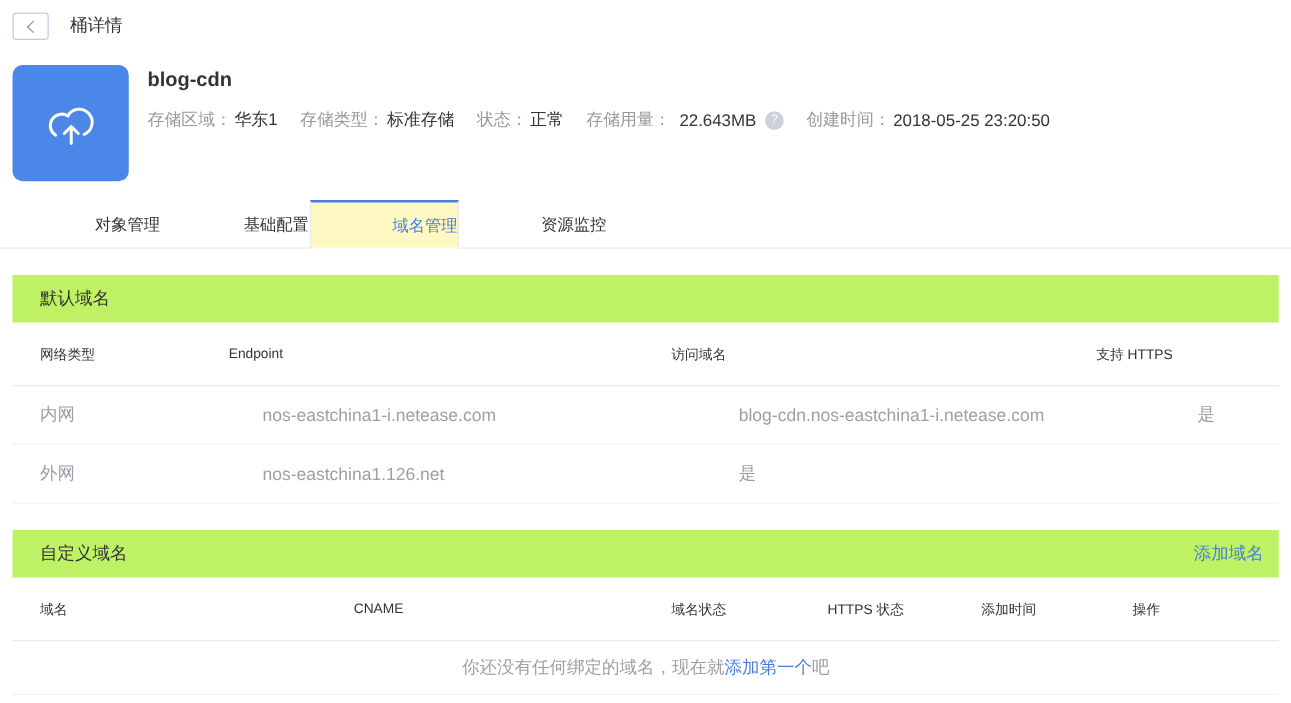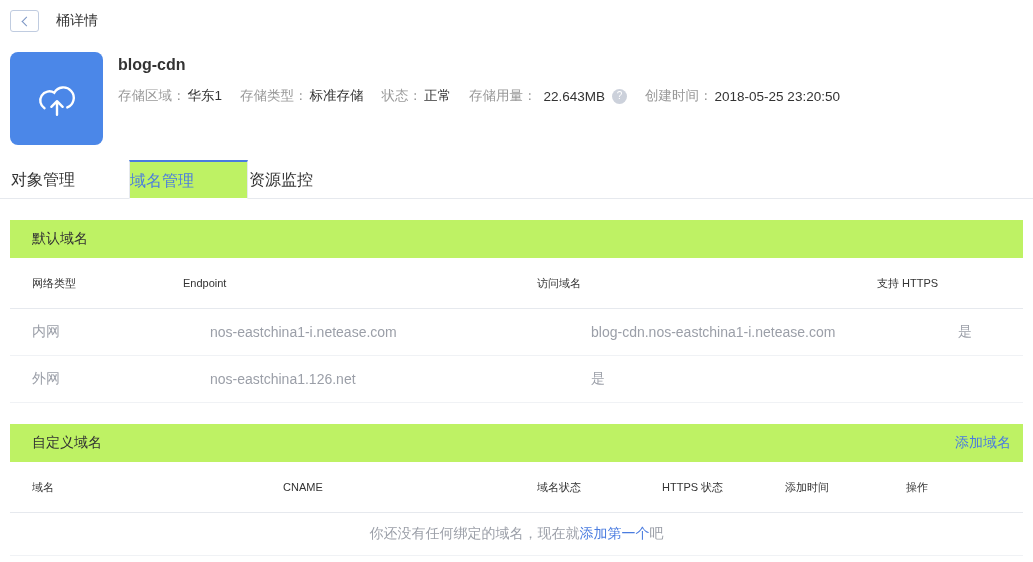--- a/index.html
+++ b/index.html
@@ -40,26 +40,26 @@
     width:15px; height:15px; border-radius:50%; background:#ccd1db; color:#fff;
     font-size:10px; margin-left:7px; cursor:pointer; line-height:1;
   }
 
   
   .tabs {
     display:flex; align-items:flex-end; margin-top:14px; padding-left:10px;
     border-bottom:1px solid #e6e9ee; height:40px;
   }
   .tab {
-    width:119px; height:39px; line-height:37px; text-align:left; font-size:16px;
+    width:119px; height:39px; line-height:37px; text-align:right; font-size:13px;
     color:#333; cursor:pointer; border:1px solid transparent; margin-bottom:-1px;
     background:transparent;
   }
   .tab.active {
-    background:#bef264; color:#4a7ce0;
+    background:#fef9c3; color:#4a7ce0;
     border:1px solid #e6e9ee; border-top:2px solid #4a7ce0; border-bottom:1px solid #fff;
   }
 
   
   .content { margin:0 10px; }
   .section-band {
     margin-top:21px; height:38px; background:#bef264;
     display:flex; align-items:center; justify-content:space-between;
     padding:0 12px 0 22px; font-size:14px; color:#333;
   }
@@ -118,20 +118,21 @@
       <span class="meta-item">
         <span class="meta-label">创建时间：</span>
         <span class="meta-value">2018-05-25 23:20:50</span>
       </span>
     </div>
   </div>
 </div>
 
 <div class="tabs">
   <div class="tab">对象管理</div>
+  <div class="tab">基础配置</div>
   <div class="tab active">域名管理</div>
   <div class="tab">资源监控</div>
 </div>
 
 <div class="content">
 
   <div class="section-band">
     <span>默认域名</span>
   </div>
 

